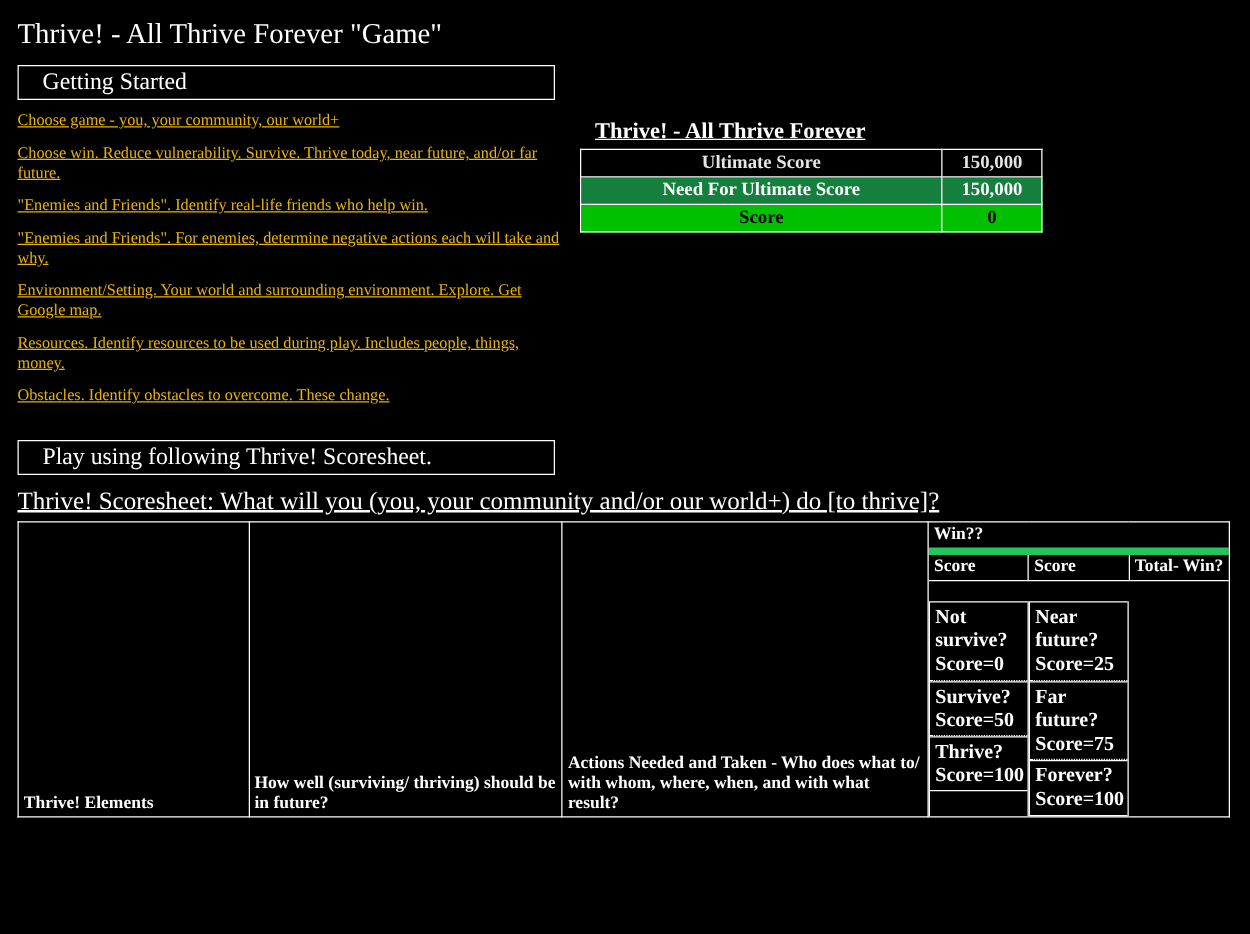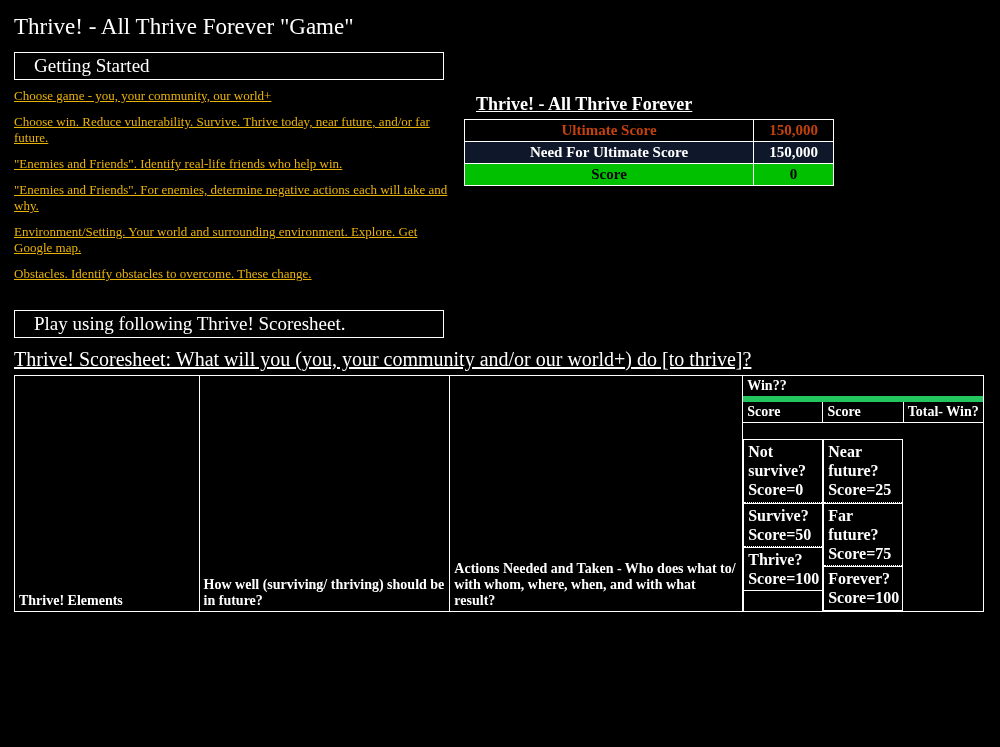--- a/index.html
+++ b/index.html
@@ -53,22 +53,22 @@
     border-collapse: collapse;
     width: 370px;
   }
   table.score-table td {
     border: 1px solid #fff;
     text-align: center;
     font-weight: bold;
     font-size: 15px;
     padding: 2px 4px;
   }
-  .row-black td { background: #000; color: #c2410c; font-family: Liberation Serif, serif; }
-  .row-red td { background: #0f172a; color: #fff; }
+  .row-black td { background: #000; color: #e5e5e5; font-family: Liberation Serif, serif; }
+  .row-red td { background: #15803d; color: #fff; }
   .row-green td { background: #00c000; color: #000; }
   table.score-table td.label-cell { width: 290px; }
   table.score-table td.value-cell { width: 80px; }
 
   .scoresheet-title {
     font-size: 20px;
     margin: 10px 0 4px 0;
     text-decoration: underline;
   }
 
@@ -145,20 +145,21 @@
 
 <div class="section-header">Getting Started</div>
 
 <div class="two-col">
   <div class="links-col">
     <div class="link-row"><a href="#">Choose game - you, your community, our world+</a></div>
     <div class="link-row"><a href="#">Choose win. Reduce vulnerability. Survive. Thrive today, near future, and/or far future.</a></div>
     <div class="link-row"><a href="#">"Enemies and Friends". Identify real-life friends who help win.</a></div>
     <div class="link-row"><a href="#">"Enemies and Friends". For enemies, determine negative actions each will take and why.</a></div>
     <div class="link-row"><a href="#">Environment/Setting. Your world and surrounding environment. Explore. Get Google map.</a></div>
+    <div class="link-row"><a href="#">Resources. Identify resources to be used during play. Includes people, things, money.</a></div>
     <div class="link-row"><a href="#">Obstacles. Identify obstacles to overcome. These change.</a></div>
   </div>
 
   <div class="score-col">
     <div class="score-title">Thrive! - All Thrive Forever</div>
     <table class="score-table">
       <tbody>
           <tr class="row-black">
         <td class="label-cell">Ultimate Score</td>
         <td class="value-cell">150,000</td>

